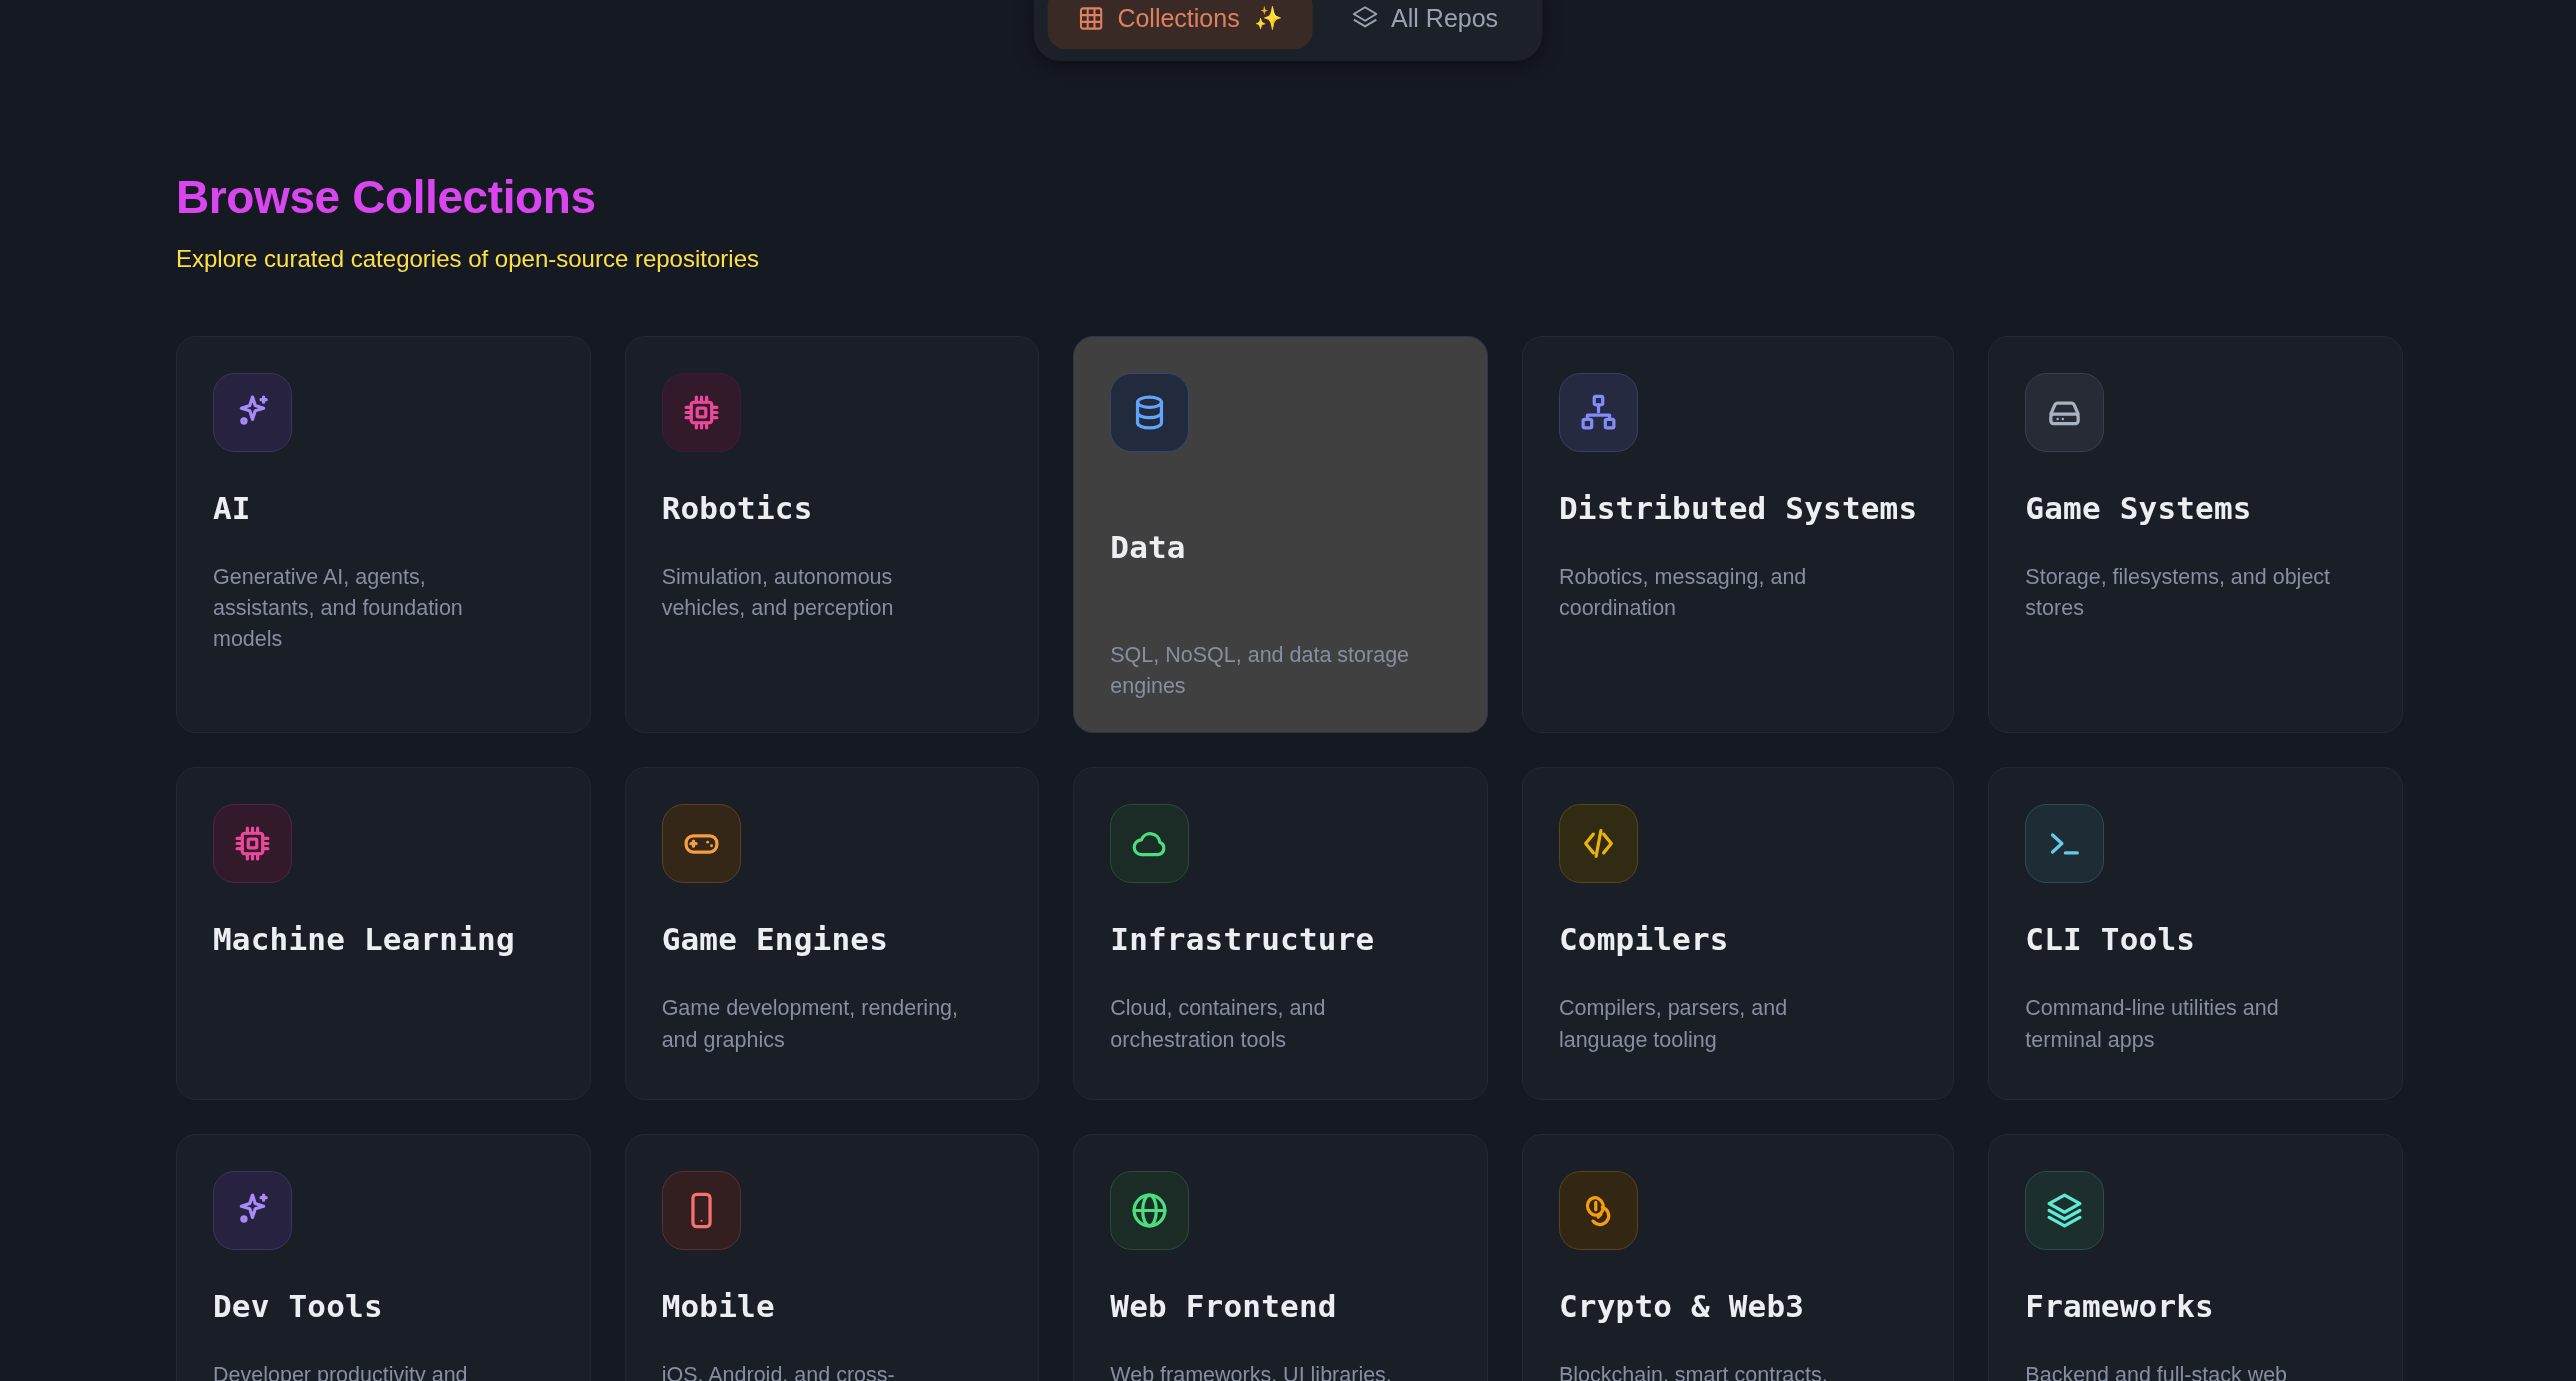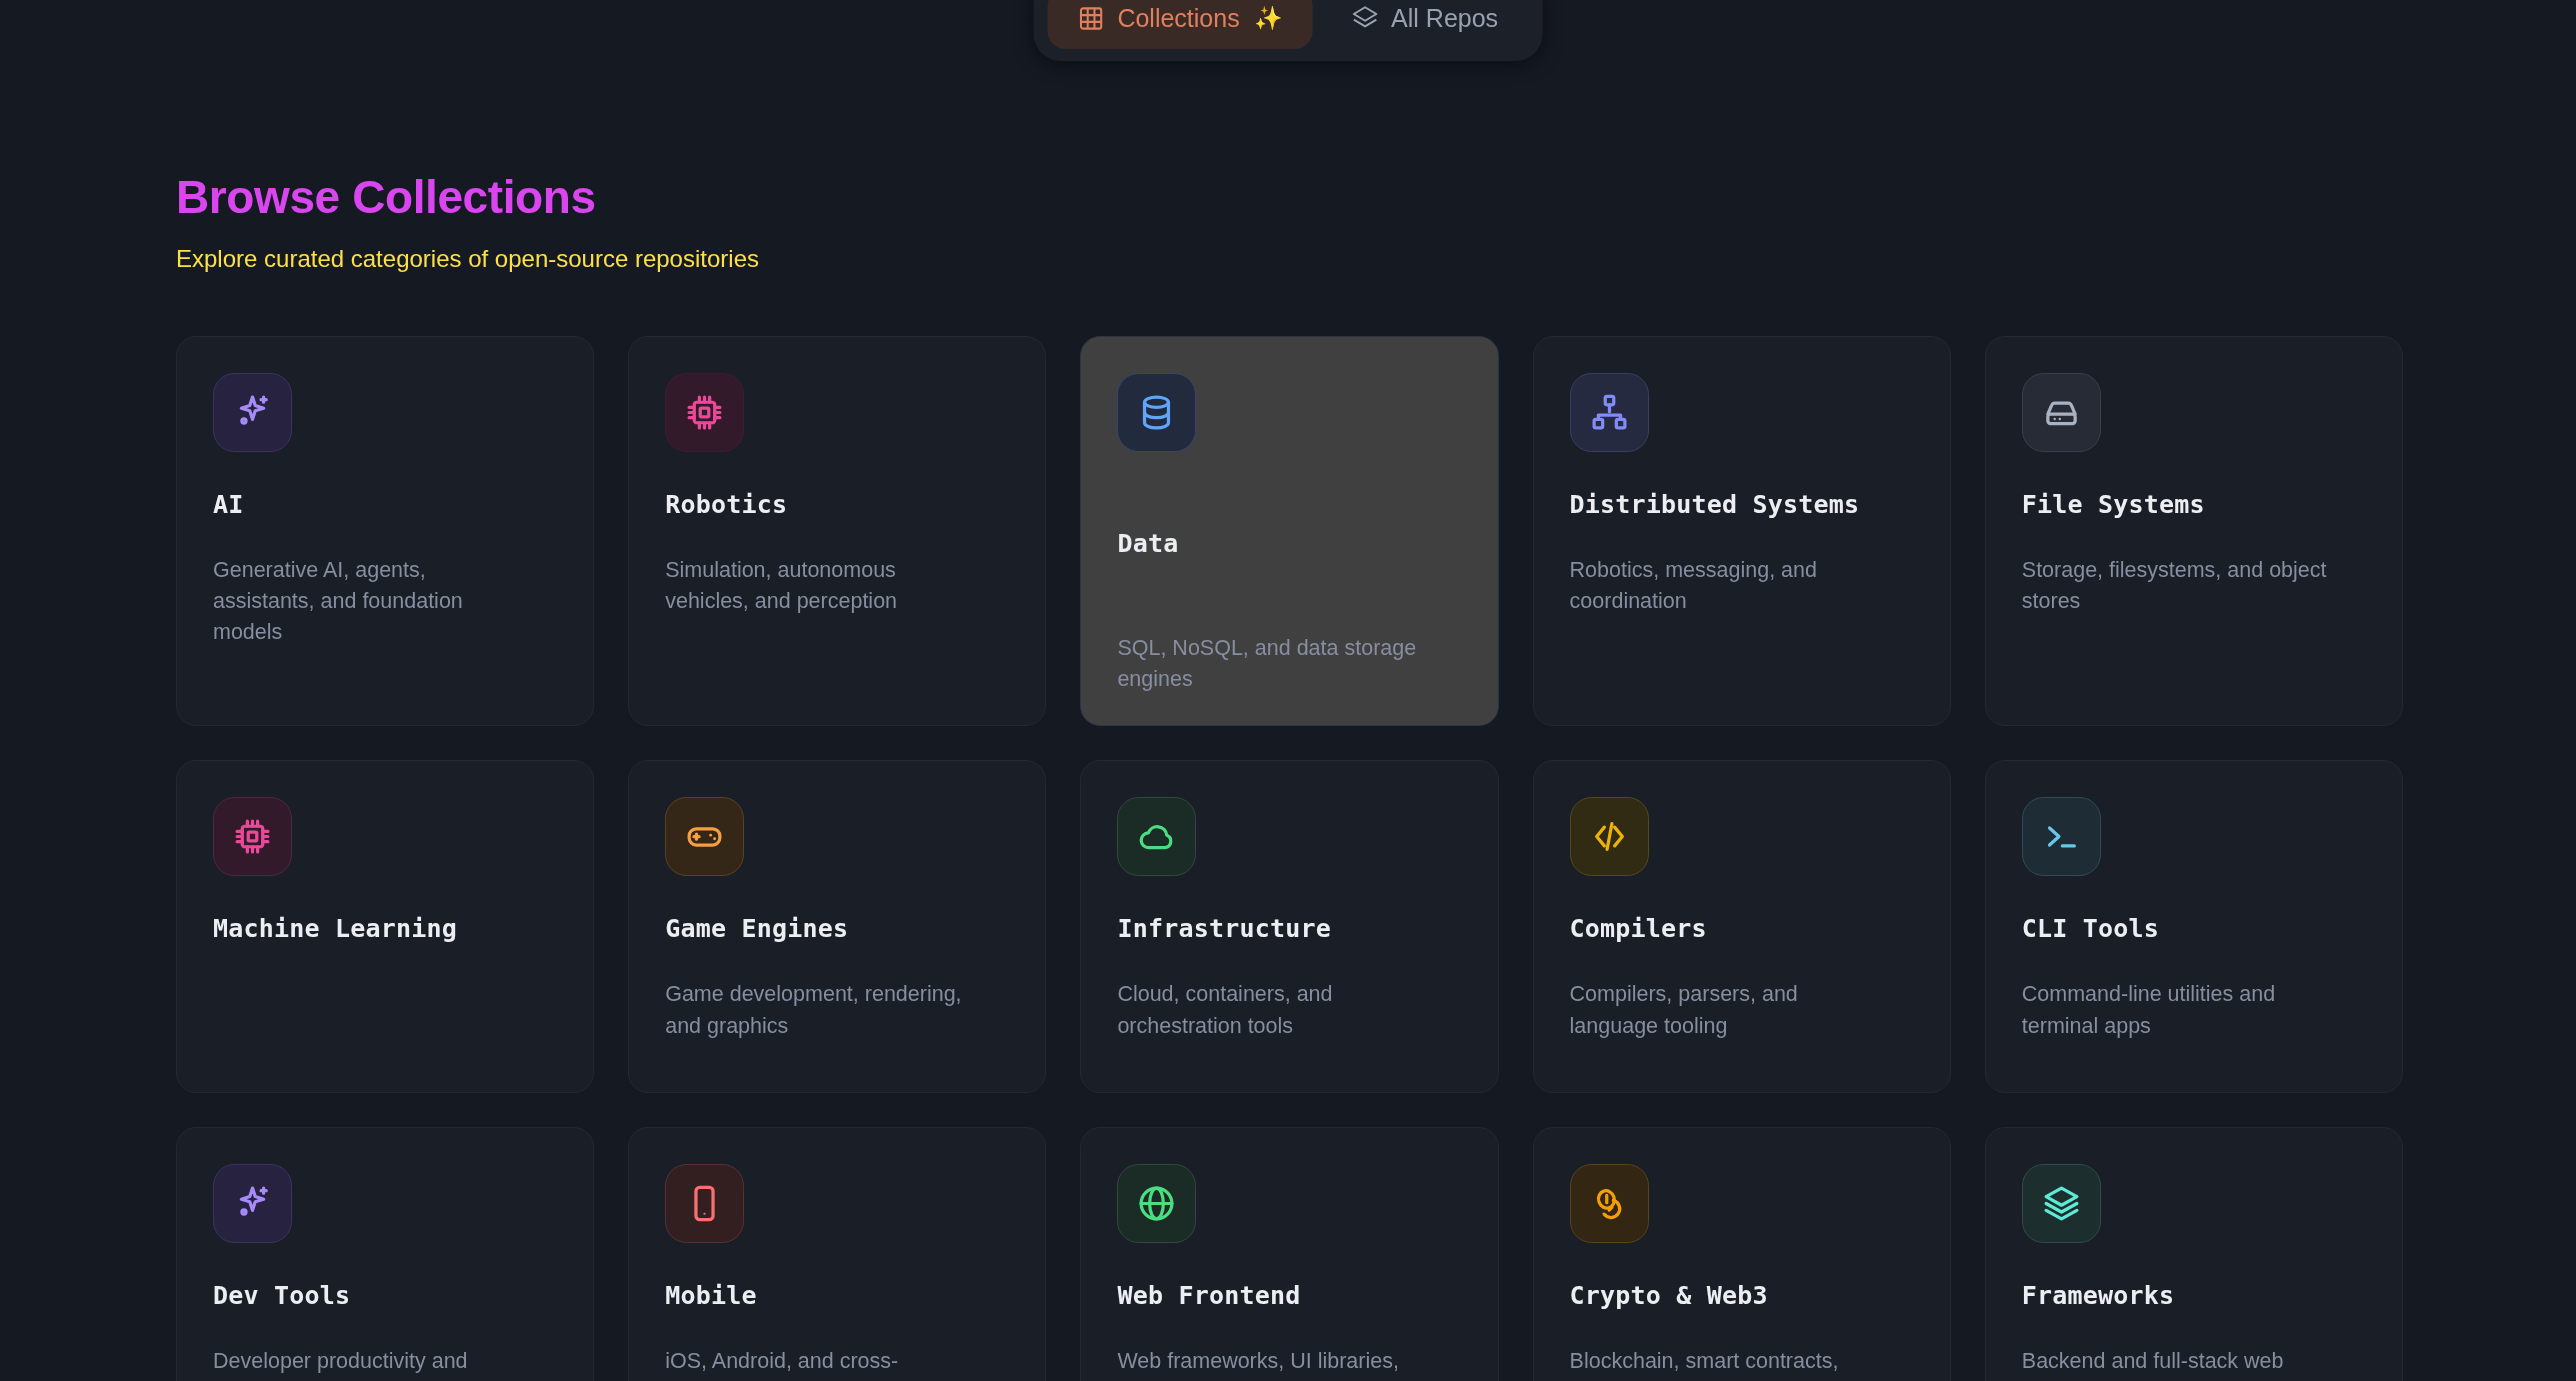--- a/index.html
+++ b/index.html
@@ -69,21 +69,21 @@
   }
   .card-icon {
     width:79px; height:79px;
     border-radius:21.5px;
     display:flex; align-items:center; justify-content:center;
     flex:0 0 auto;
   }
   .card-title {
     font-family:"DejaVu Sans Mono", monospace;
     font-weight:bold;
-    font-size:25px;
+    font-size:31px;
     color:#eceef2;
     margin-top:38px;
     letter-spacing:0.2px;
     white-space:nowrap;
   }
   .card-desc {
     margin-top:36px;
     font-size:21.5px;
     line-height:1.45;
     color:#868ea0;
@@ -172,21 +172,21 @@
     </div>
     <div class="card">
       <div class="card-icon" style="background:#262b35;border:0.9px solid #39404d;">
         <svg width="41" height="41" viewBox="0 0 24 24" fill="none" stroke="#a9b2c3" stroke-width="1.9" stroke-linecap="round" stroke-linejoin="round">
           <path d="M4 13l2.2-5.2A2 2 0 018 6.5h8a2 2 0 011.8 1.3L20 13"></path>
           <rect x="4" y="13" width="16" height="5.5" rx="1.6"></rect>
           <circle cx="8" cy="15.8" r=".7" fill="#a9b2c3" stroke="none"></circle>
           <circle cx="11" cy="15.8" r=".7" fill="#a9b2c3" stroke="none"></circle>
         </svg>
       </div>
-     <div class="card-title">File Systems</div>
+     <div class="card-title">Game Systems</div>
      <div class="card-desc">Storage, filesystems, and object stores</div>
     </div>
     <div class="card">
       <div class="card-icon" style="background:#331a2a;border:0.9px solid #502740;">
         <svg width="41" height="41" viewBox="0 0 24 24" fill="none" stroke="#ec4899" stroke-width="1.9" stroke-linecap="round" stroke-linejoin="round">
           <rect x="6" y="6" width="12" height="12" rx="1.5"></rect>
           <rect x="9.5" y="9.5" width="5" height="5" rx="0.6"></rect>
           <path d="M9 3v3M12 3v3M15 3v3M9 18v3M12 18v3M15 18v3M3 9h3M3 12h3M3 15h3M18 9h3M18 12h3M18 15h3"></path>
         </svg>
       </div>

